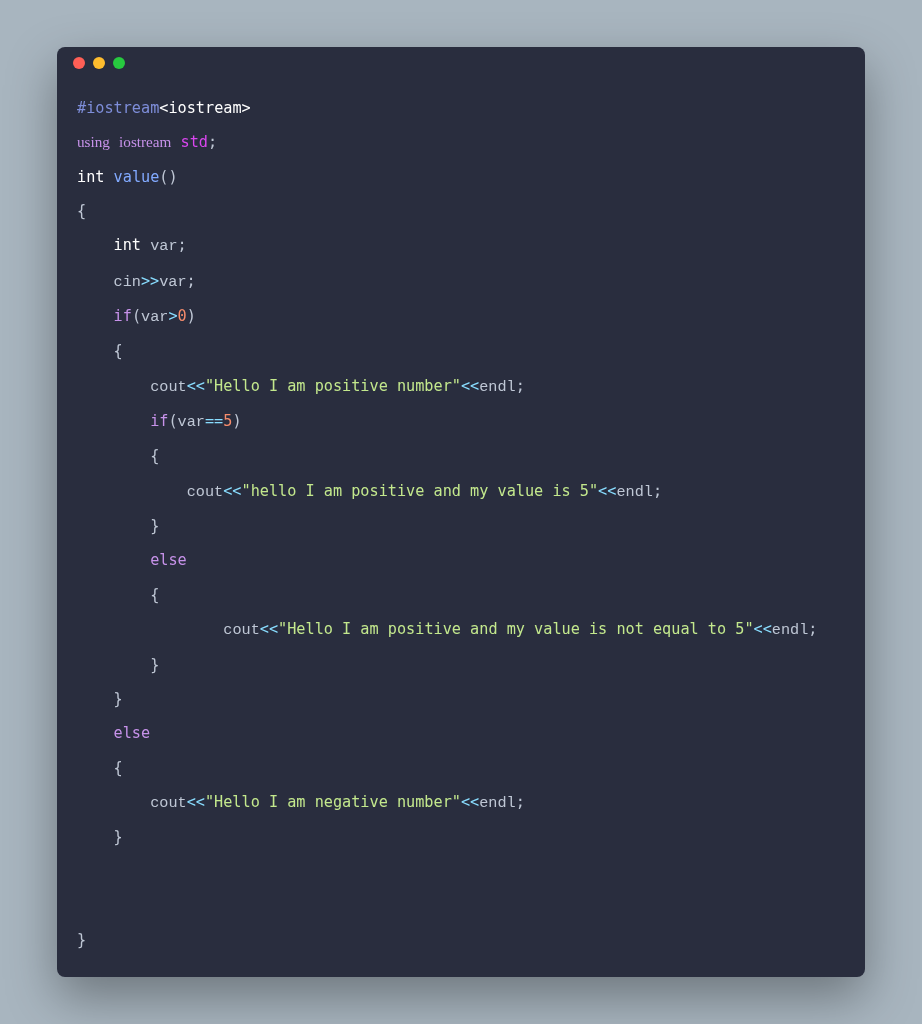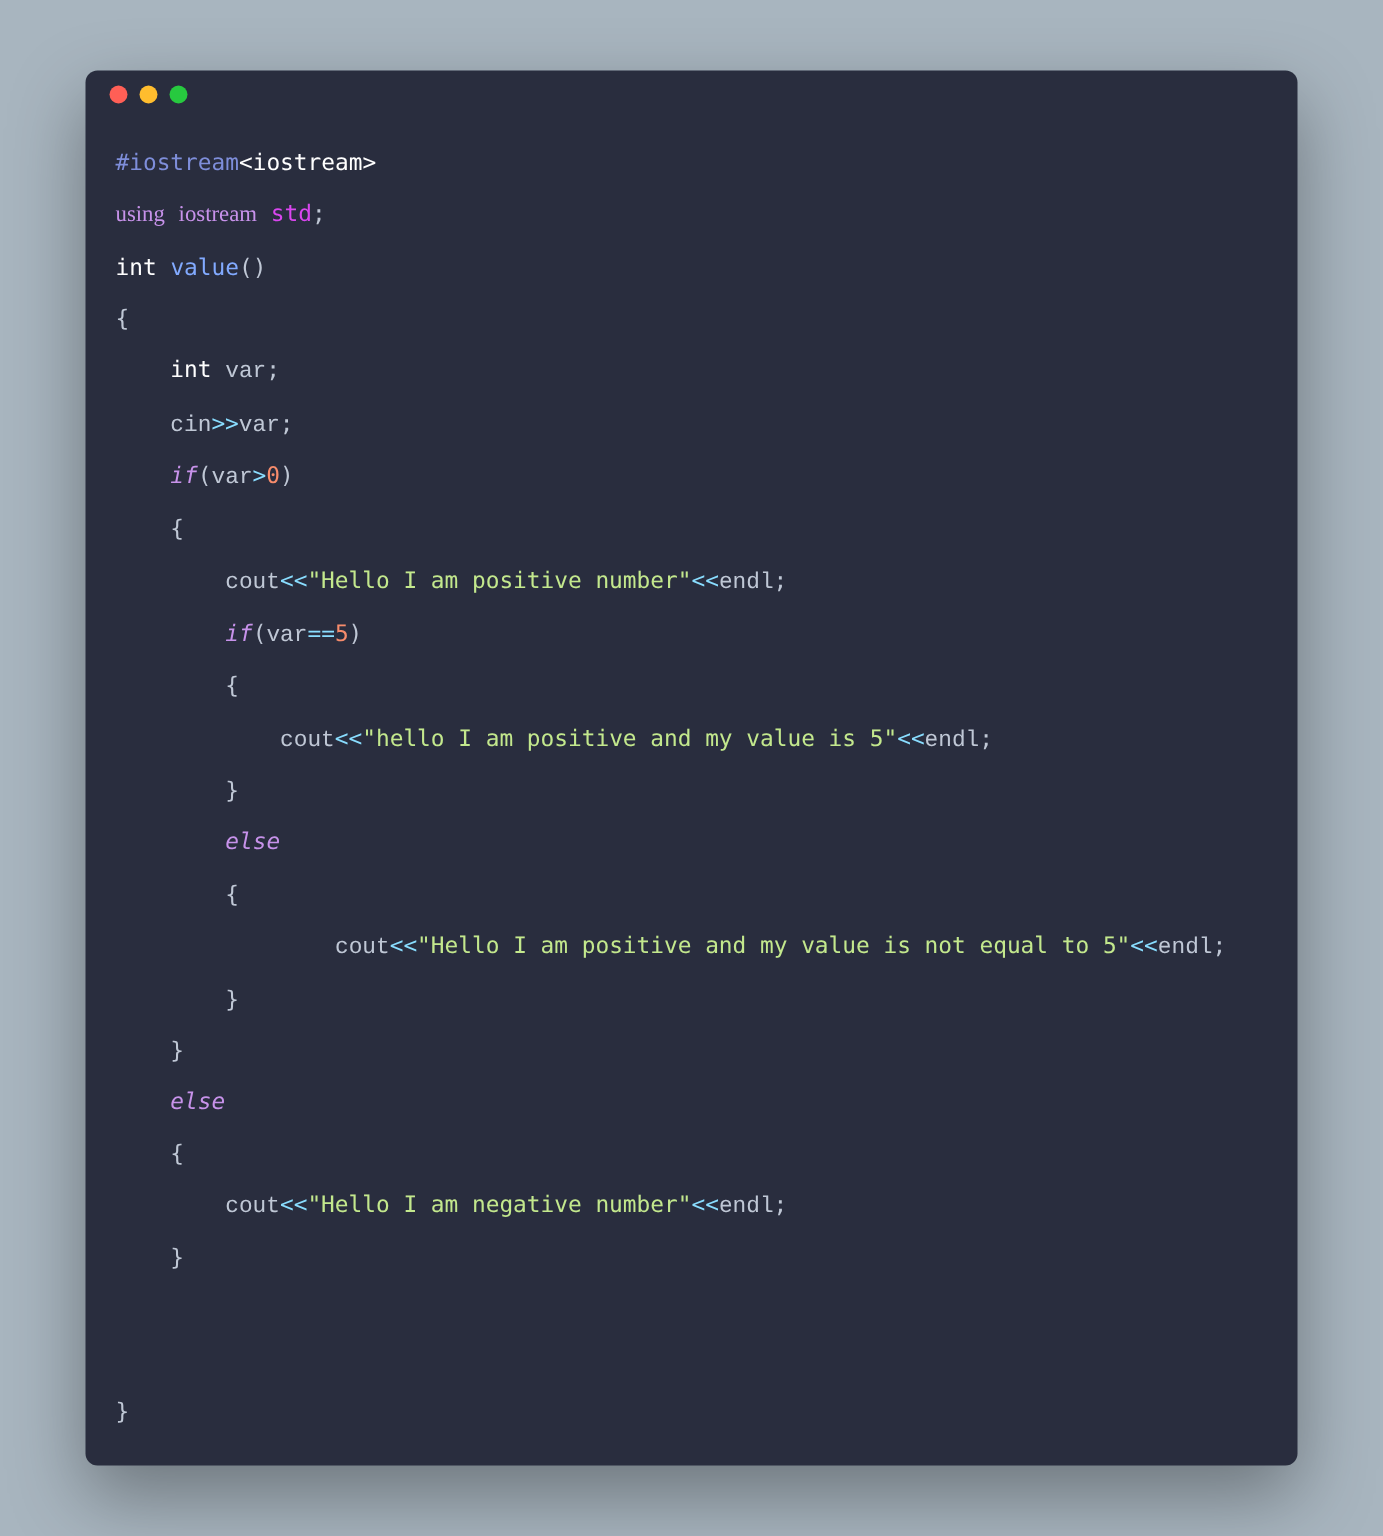--- a/index.html
+++ b/index.html
@@ -51,21 +51,21 @@
   }
   .pre   { color: #7e8eda; } 
   .kw    { color: #c792ea; font-family: Liberation Serif, serif; } 
   .ty    { color: #ffffff; } 
   .fn    { color: #82aaff; } 
   .id    { color: #bfc7d5; font-family: Liberation Mono, monospace; } 
   .op    { color: #89ddff; } 
   .pn    { color: #bfc7d5; } 
   .num   { color: #f78c6c; } 
   .str   { color: #c3e88d; } 
-  .cond  { color: #c792ea; font-style: italic; } 
+  .cond  { color: #c792ea; } 
   .std   { color: #d946ef; } 
 </style>
 </head>
 <body>
 
 <div class="window">
   <div class="titlebar">
     <div class="dot red"></div>
     <div class="dot yellow"></div>
     <div class="dot green"></div>

